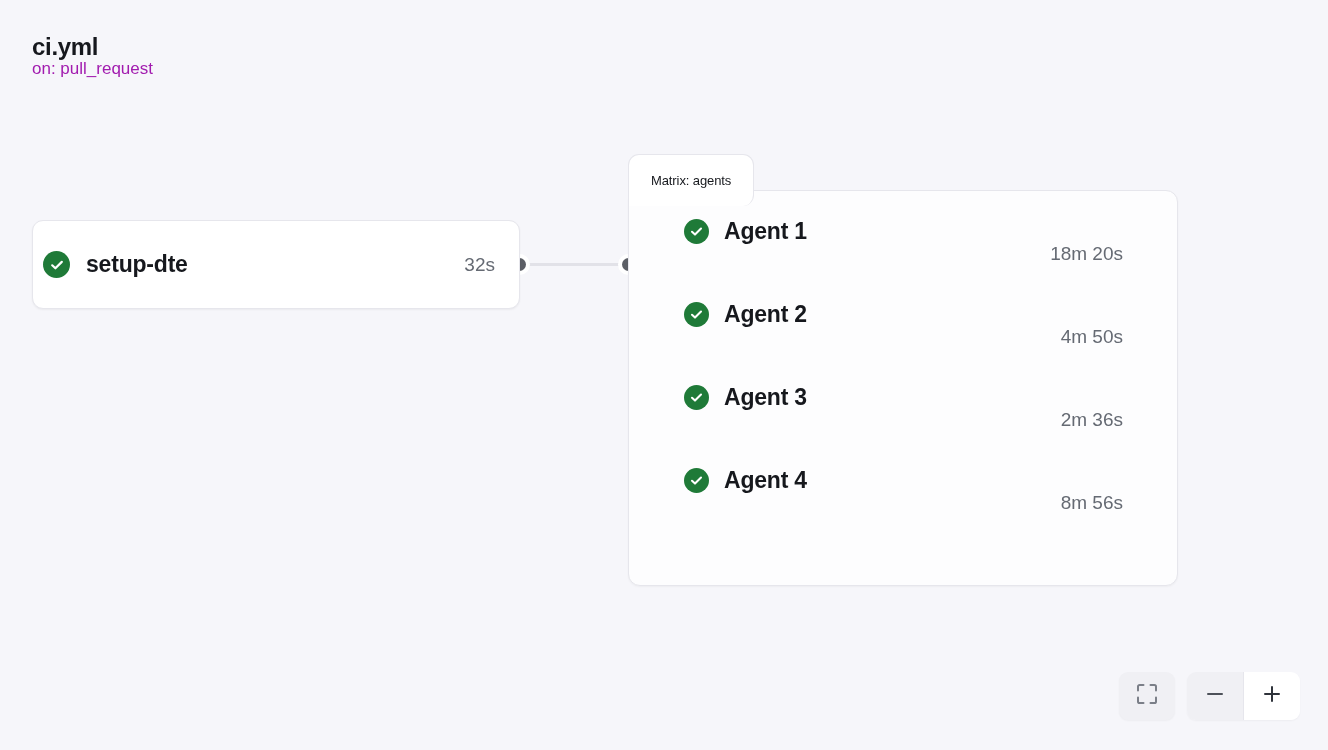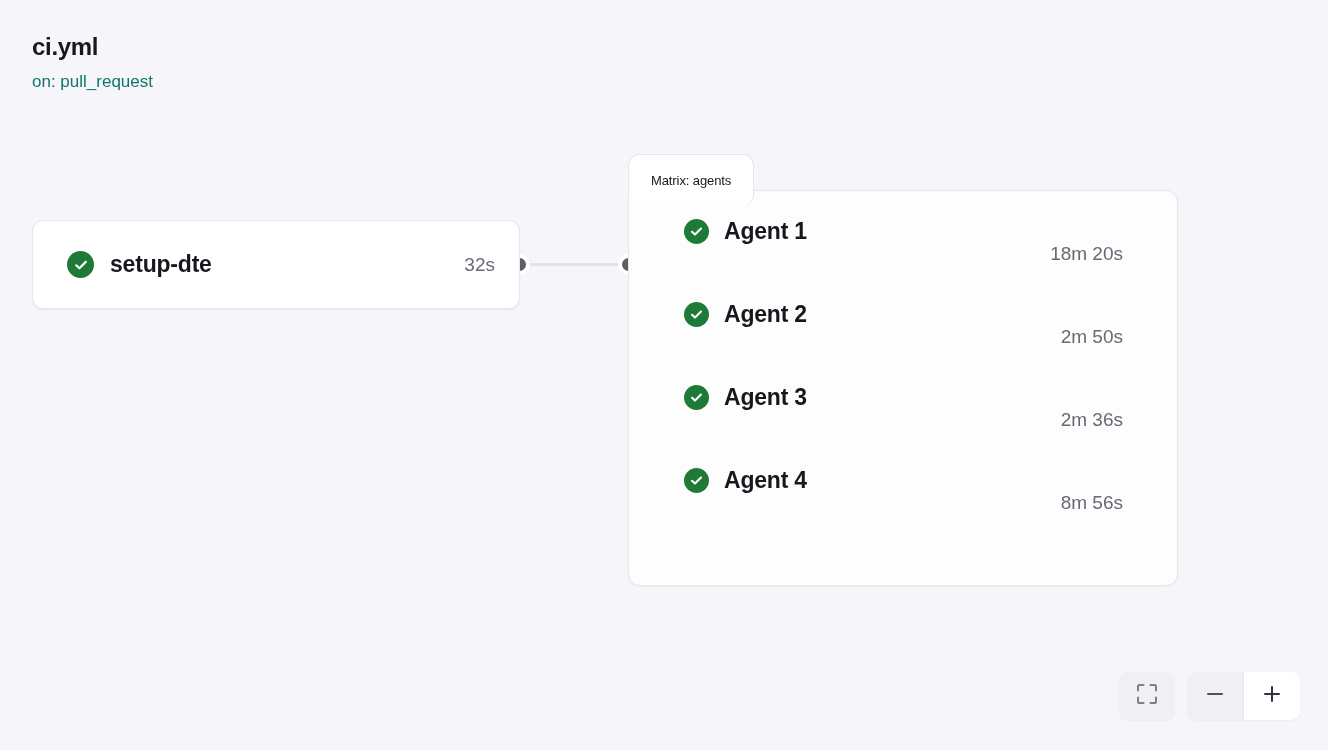--- a/index.html
+++ b/index.html
@@ -24,22 +24,21 @@
   }
   .wf-title {
     font-size: 24px;
     font-weight: bold;
     color: #16181d;
     letter-spacing: -0.3px;
     line-height: 1.1;
   }
   .wf-trigger {
     font-size: 17px;
-    color: #0f766e;
-    margin-top: 13px;
+    color: #a21caf;
     line-height: 1.1;
   }
 
   
   .canvas {
     position: absolute;
     inset: 0;
   }
 
   
@@ -70,21 +69,21 @@
     top: 220px;
     width: 488px;
     height: 89px;
     box-sizing: border-box;
     background: #ffffff;
     border: 1px solid #e6e6ec;
     border-radius: 11px;
     box-shadow: 0 1px 2px rgba(16,18,24,0.05);
     display: flex;
     align-items: center;
-    padding: 0 24px 0 34px;
+    padding: 0 24px 0 10px;
   }
   .status-icon {
     width: 27px;
     height: 27px;
     border-radius: 50%;
     background: #1f7a38;
     flex: 0 0 auto;
     display: flex;
     align-items: center;
     justify-content: center;
@@ -247,21 +246,21 @@
       <span class="matrix-duration">18m 20s</span>
     </div>
 
     <div class="matrix-row">
       <span class="status-icon">
         <svg width="15" height="15" viewBox="0 0 16 16" aria-hidden="true">
           <path d="M3.2 8.3 L6.4 11.3 L12.8 4.9" fill="none" stroke="#ffffff" stroke-width="2.2" stroke-linecap="round" stroke-linejoin="round"></path>
         </svg>
       </span>
       <span class="matrix-label">Agent 2</span>
-      <span class="matrix-duration">2m 50s</span>
+      <span class="matrix-duration">4m 50s</span>
     </div>
 
     <div class="matrix-row">
       <span class="status-icon">
         <svg width="15" height="15" viewBox="0 0 16 16" aria-hidden="true">
           <path d="M3.2 8.3 L6.4 11.3 L12.8 4.9" fill="none" stroke="#ffffff" stroke-width="2.2" stroke-linecap="round" stroke-linejoin="round"></path>
         </svg>
       </span>
       <span class="matrix-label">Agent 3</span>
       <span class="matrix-duration">2m 36s</span>

